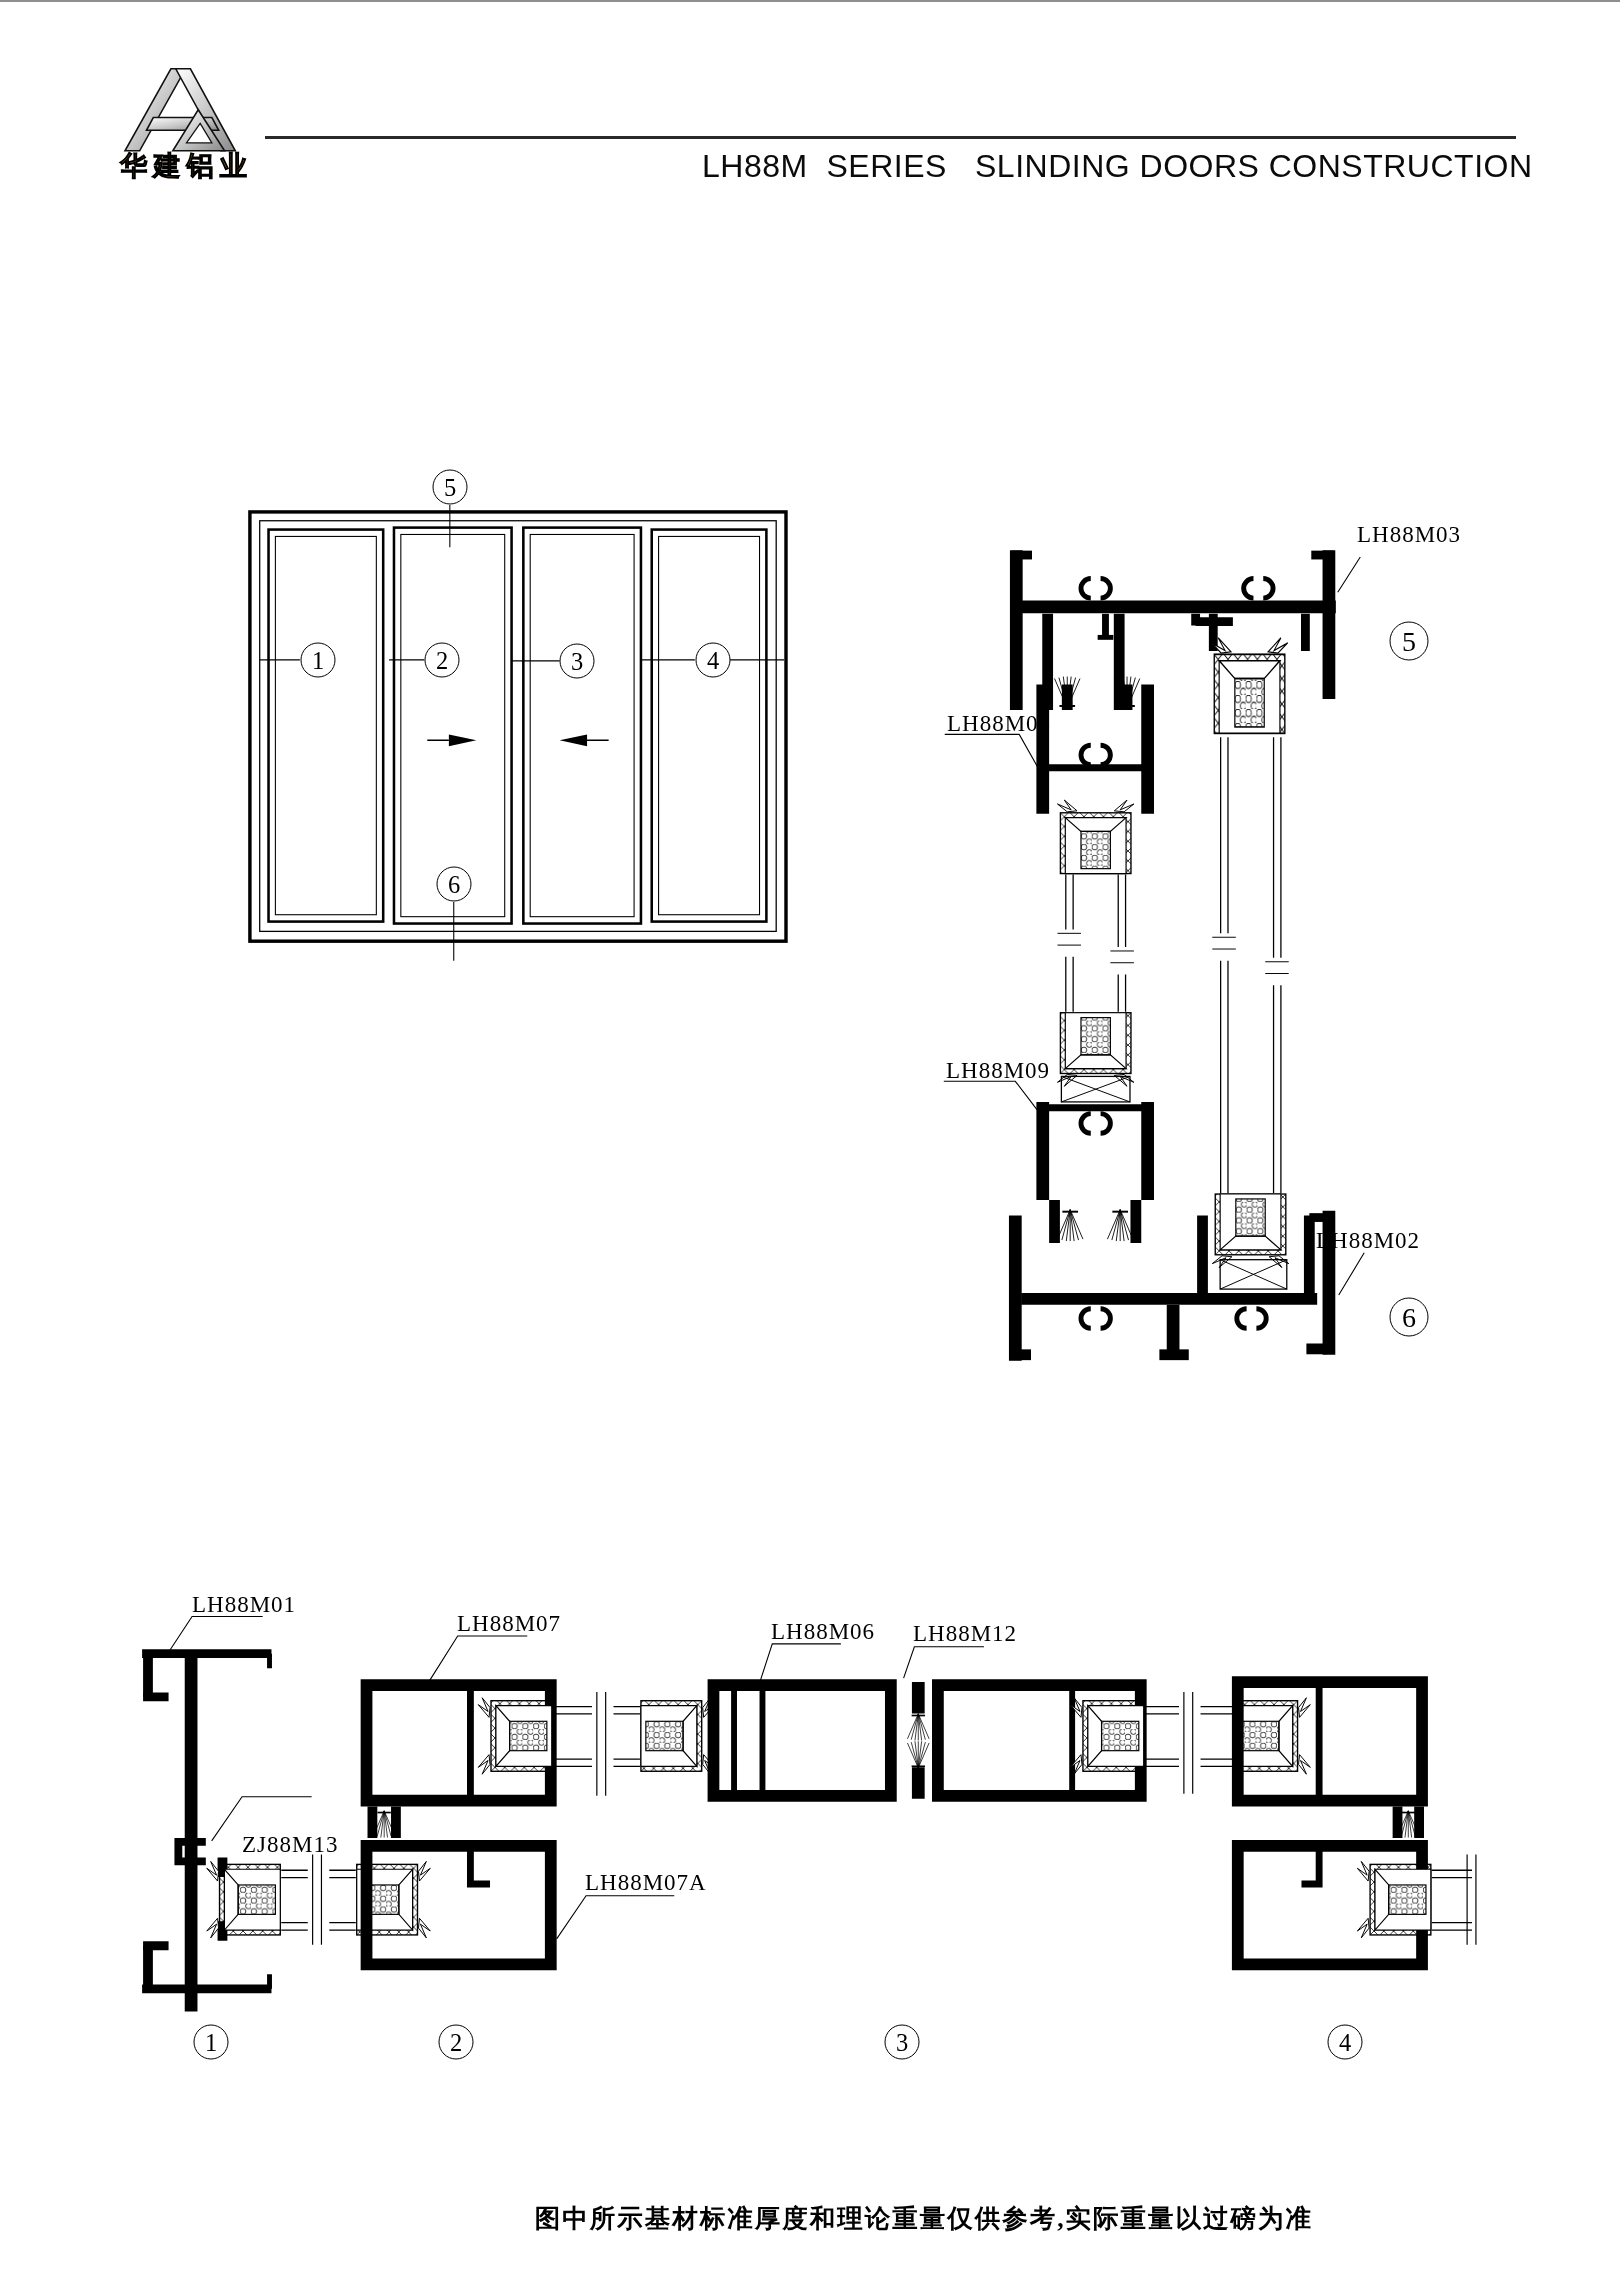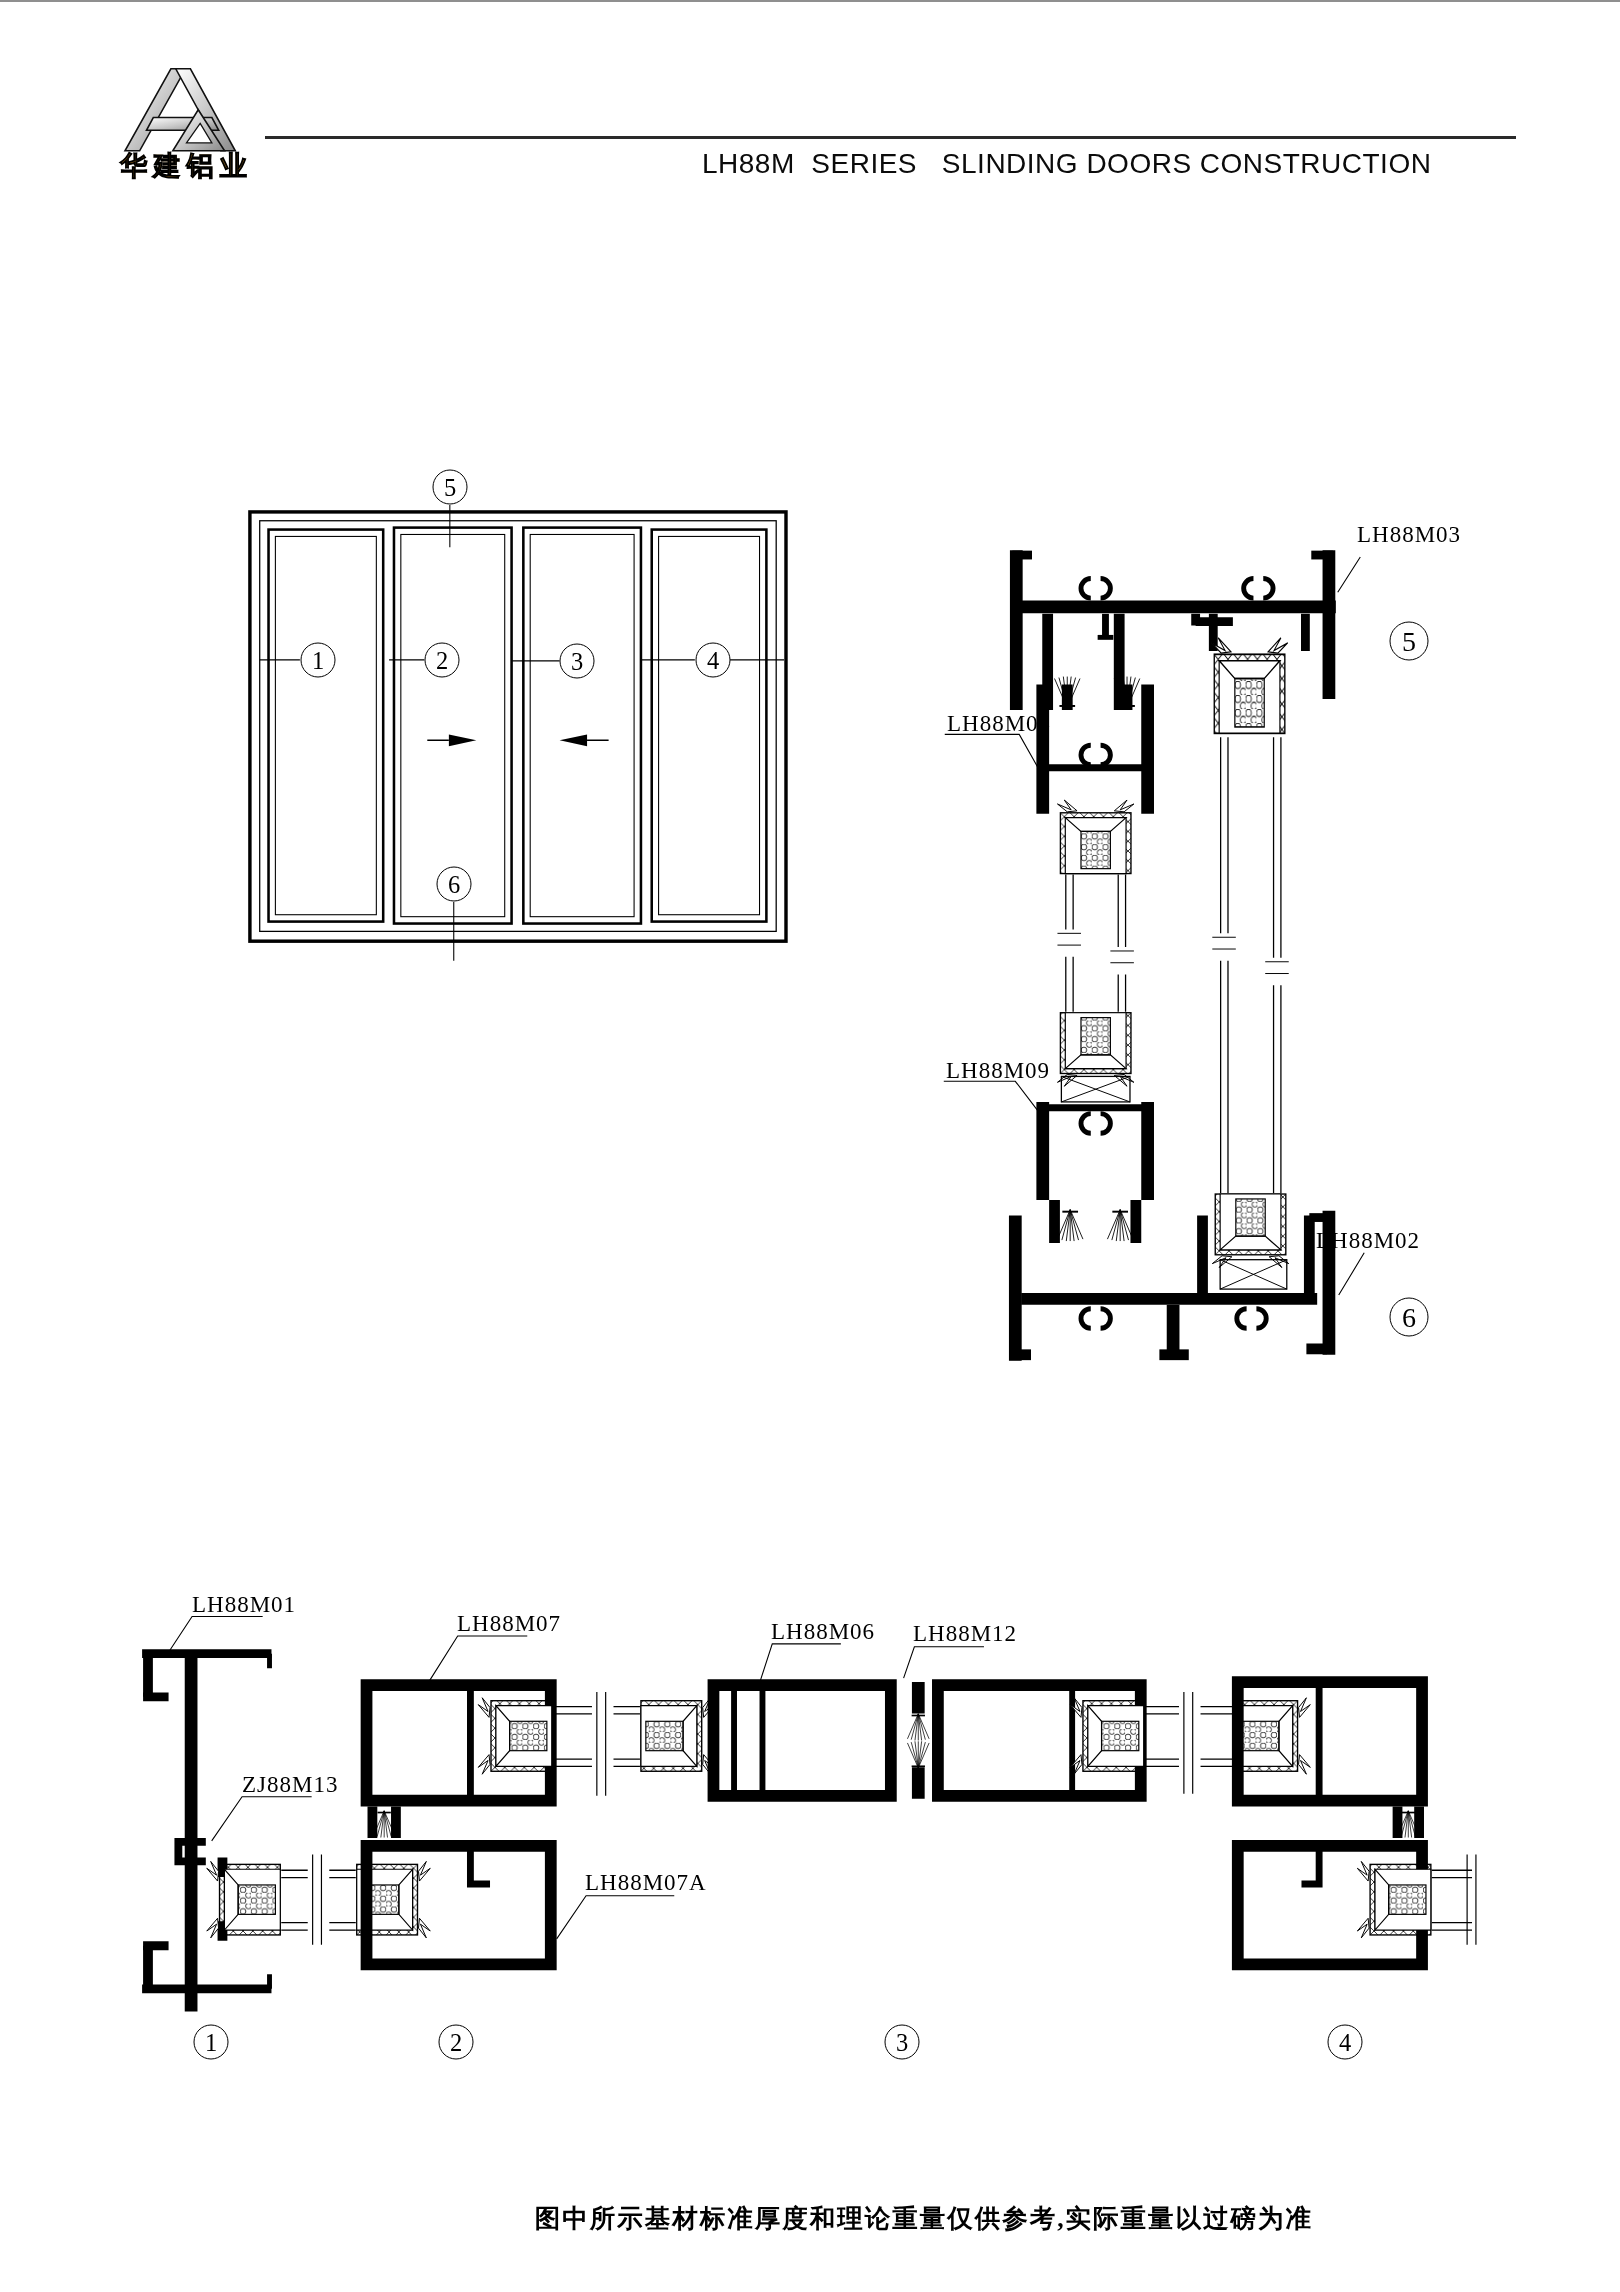--- a/index.html
+++ b/index.html
@@ -3,21 +3,21 @@
 <meta charset="utf-8">
 <style>
   html,body{margin:0;padding:0;background:#e8e8e8;}
   .page{position:relative;width:1620px;height:2293px;background:#ffffff;
         font-family:"Liberation Sans",sans-serif;overflow:hidden;margin:0 auto;}
   .top-rule{position:absolute;left:0;top:0;width:100%;height:2px;background:#8f8f8f;}
   .logo{position:absolute;left:110px;top:59px;width:153px;height:123px;}
   .title-cn{position:absolute;left:290px;top:65px;font-size:55px;font-weight:700;
             letter-spacing:2.9px;color:#000;white-space:nowrap;}
   .title-rule{position:absolute;left:265px;top:136px;width:1251px;height:2.5px;background:#2a2a2a;}
-  .title-en{position:absolute;left:702px;top:148px;font-size:28px;font-weight:400;
+  .title-en{position:absolute;left:702px;top:148px;font-size:32px;font-weight:400;
             color:#0b0b0b;white-space:pre;letter-spacing:0.5px;}
   .cad{position:absolute;left:0;top:0;width:1620px;height:2293px;}
   .lbl{position:absolute;font-family:"Liberation Serif",serif;font-size:23px;
        letter-spacing:1px;color:#000;white-space:nowrap;}
   .bal{position:absolute;box-sizing:border-box;border:1.7px solid #000;border-radius:50%;
        display:flex;align-items:center;justify-content:center;background:#fff;color:#000;
        font-family:"Liberation Serif",serif;transform:translate(-50%,-50%);}
   .s36{width:35px;height:35px;font-size:24.5px;}
   .s40{width:39px;height:39px;font-size:28px;}
   .footer-note{position:absolute;left:529px;top:2201px;width:784px;text-align:right;
@@ -247,21 +247,21 @@
              M688,1934 H598 L568,1978
              M858,1677 H788 L776,1714
              M1004,1680 H933 L922,1712"></path>
   </svg>
 
   <div class="lbl" style="left:1357px;top:522px">LH88M03</div>
   <div class="lbl" style="left:947px;top:711px">LH88M08</div>
   <div class="lbl" style="left:946px;top:1058px">LH88M09</div>
   <div class="lbl" style="left:1316px;top:1228px">LH88M02</div>
   <div class="lbl" style="left:192px;top:1592px">LH88M01</div>
-  <div class="lbl" style="left:242px;top:1772px">ZJ88M13</div>
+  <div class="lbl" style="left:242px;top:1832px">ZJ88M13</div>
   <div class="lbl" style="left:457px;top:1611px">LH88M07</div>
   <div class="lbl" style="left:585px;top:1870px">LH88M07A</div>
   <div class="lbl" style="left:771px;top:1619px">LH88M06</div>
   <div class="lbl" style="left:913px;top:1621px">LH88M12</div>
 
   <div class="bal s36" style="left:318px;top:660px">1</div>
   <div class="bal s36" style="left:442px;top:660px">2</div>
   <div class="bal s36" style="left:577px;top:661px">3</div>
   <div class="bal s36" style="left:713px;top:660px">4</div>
   <div class="bal s36" style="left:450px;top:487px">5</div>

